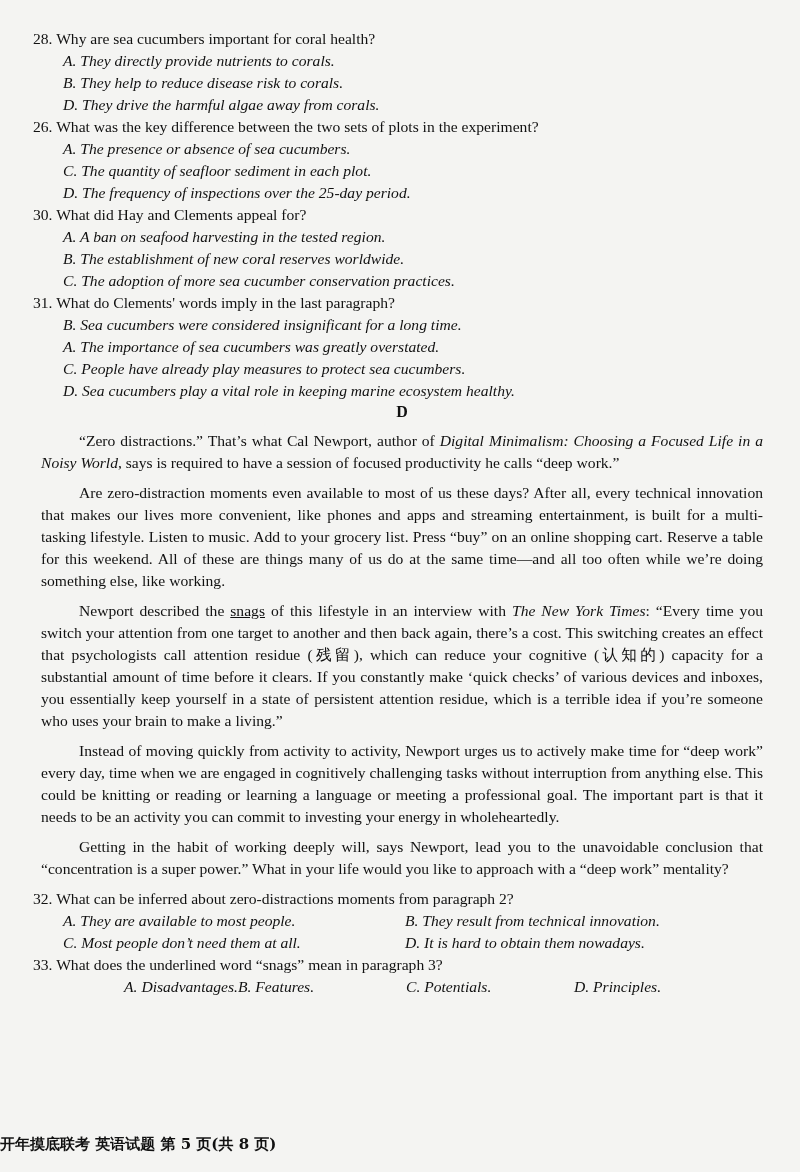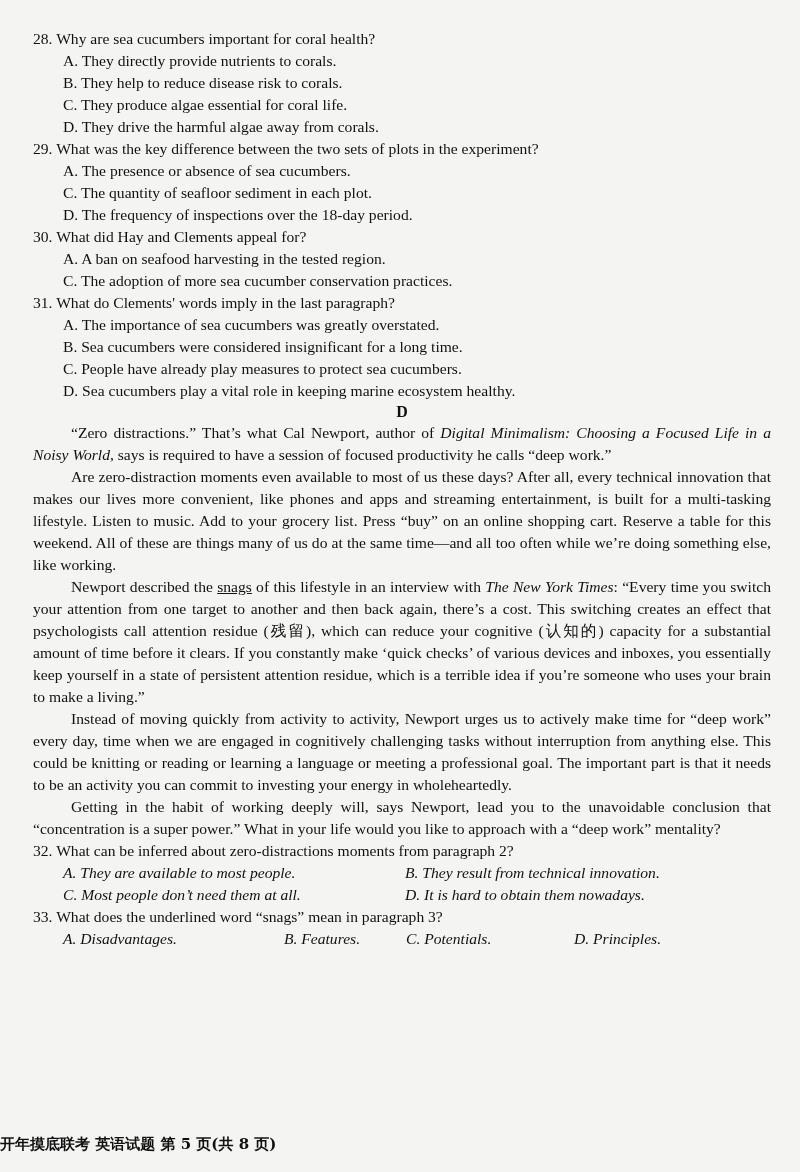--- a/index.html
+++ b/index.html
@@ -9,67 +9,67 @@
     font-family: "Liberation Serif", "DejaVu Serif", serif;
     color: #111;
   }
   .page { position: relative; width: 800px; height: 1172px; }
   .content {
     position: absolute; left: 33px; top: 28px; width: 738px;
     font-size: 15.6px; line-height: 22px;
   }
   .q { margin: 0; }
   .q-stem { padding-left: 0; text-indent: 0; }
-  .opt { padding-left: 30px; }
+  .opt { padding-left: 30px; font-style: italic; }
   .opts-row { display: flex; padding-left: 30px; font-style: italic; }
   .opts-row.two .cell { width: 342px; }
-  .opts-row.four .cell:nth-child(1) { width: 175px; }
-  .opts-row.four .cell:nth-child(2) { width: 168px; text-align: center; }
+  .opts-row.four .cell:nth-child(1) { width: 175px; text-align: right; }
+  .opts-row.four .cell:nth-child(2) { width: 168px; }
   .opts-row.four .cell:nth-child(3) { width: 168px; }
   .section-title { text-align: center; font-weight: bold; font-size: 16px; line-height: 20px; margin-top: 0; }
-  .para { text-indent: 38px; text-align: justify; margin: 0; }
+  .para { text-indent: 38px; text-align: justify; margin: 8px; }
   .para i { font-style: italic; }
   .underline { text-decoration: underline; }
   .footer {
     position: absolute; left: 0; width: 800px; top: 1135px;
     font-size: 15px; font-weight: bold;
     font-family: "DejaVu Serif", serif;
   }
 </style>
 </head>
 <body>
 
 <div class="page">
   <div class="content">
 
     <div class="q">
       <div class="q-stem"><span>28.</span> <span>Why are sea cucumbers important for coral health?</span></div>
       <div class="opt">A. They directly provide nutrients to corals.</div>
       <div class="opt">B. They help to reduce disease risk to corals.</div>
-      <div class="opt">C. They produce algae essential for coral life.</div>
       <div class="opt">D. They drive the harmful algae away from corals.</div>
     </div>
 
     <div class="q">
-      <div class="q-stem"><span>29.</span> <span>What was the key difference between the two sets of plots in the experiment?</span></div>
+      <div class="q-stem"><span>26.</span> <span>What was the key difference between the two sets of plots in the experiment?</span></div>
       <div class="opt">A. The presence or absence of sea cucumbers.</div>
       <div class="opt">C. The quantity of seafloor sediment in each plot.</div>
-      <div class="opt">D. The frequency of inspections over the 18-day period.</div>
+      <div class="opt">D. The frequency of inspections over the 25-day period.</div>
     </div>
 
     <div class="q">
       <div class="q-stem"><span>30.</span> <span>What did Hay and Clements appeal for?</span></div>
       <div class="opt">A. A ban on seafood harvesting in the tested region.</div>
+      <div class="opt">B. The establishment of new coral reserves worldwide.</div>
       <div class="opt">C. The adoption of more sea cucumber conservation practices.</div>
     </div>
 
     <div class="q">
       <div class="q-stem"><span>31.</span> <span>What do Clements' words imply in the last paragraph?</span></div>
+      <div class="opt">B. Sea cucumbers were considered insignificant for a long time.</div>
       <div class="opt">A. The importance of sea cucumbers was greatly overstated.</div>
-      <div class="opt">B. Sea cucumbers were considered insignificant for a long time.</div>
       <div class="opt">C. People have already play measures to protect sea cucumbers.</div>
       <div class="opt">D. Sea cucumbers play a vital role in keeping marine ecosystem healthy.</div>
     </div>
 
     <div class="section-title">D</div>
 
     <p class="para"><span>“Zero distractions.” That’s what Cal Newport, author of </span><i>Digital Minimalism: Choosing a Focused Life in a Noisy World</i><span>, says is required to have a session of focused productivity he calls “deep work.”</span></p>
 
     <p class="para">Are zero-distraction moments even available to most of us these days? After all, every technical innovation that makes our lives more convenient, like phones and apps and streaming entertainment, is built for a multi-tasking lifestyle. Listen to music. Add to your grocery list. Press “buy” on an online shopping cart. Reserve a table for this weekend. All of these are things many of us do at the same time—and all too often while we’re doing something else, like working.</p>
 

